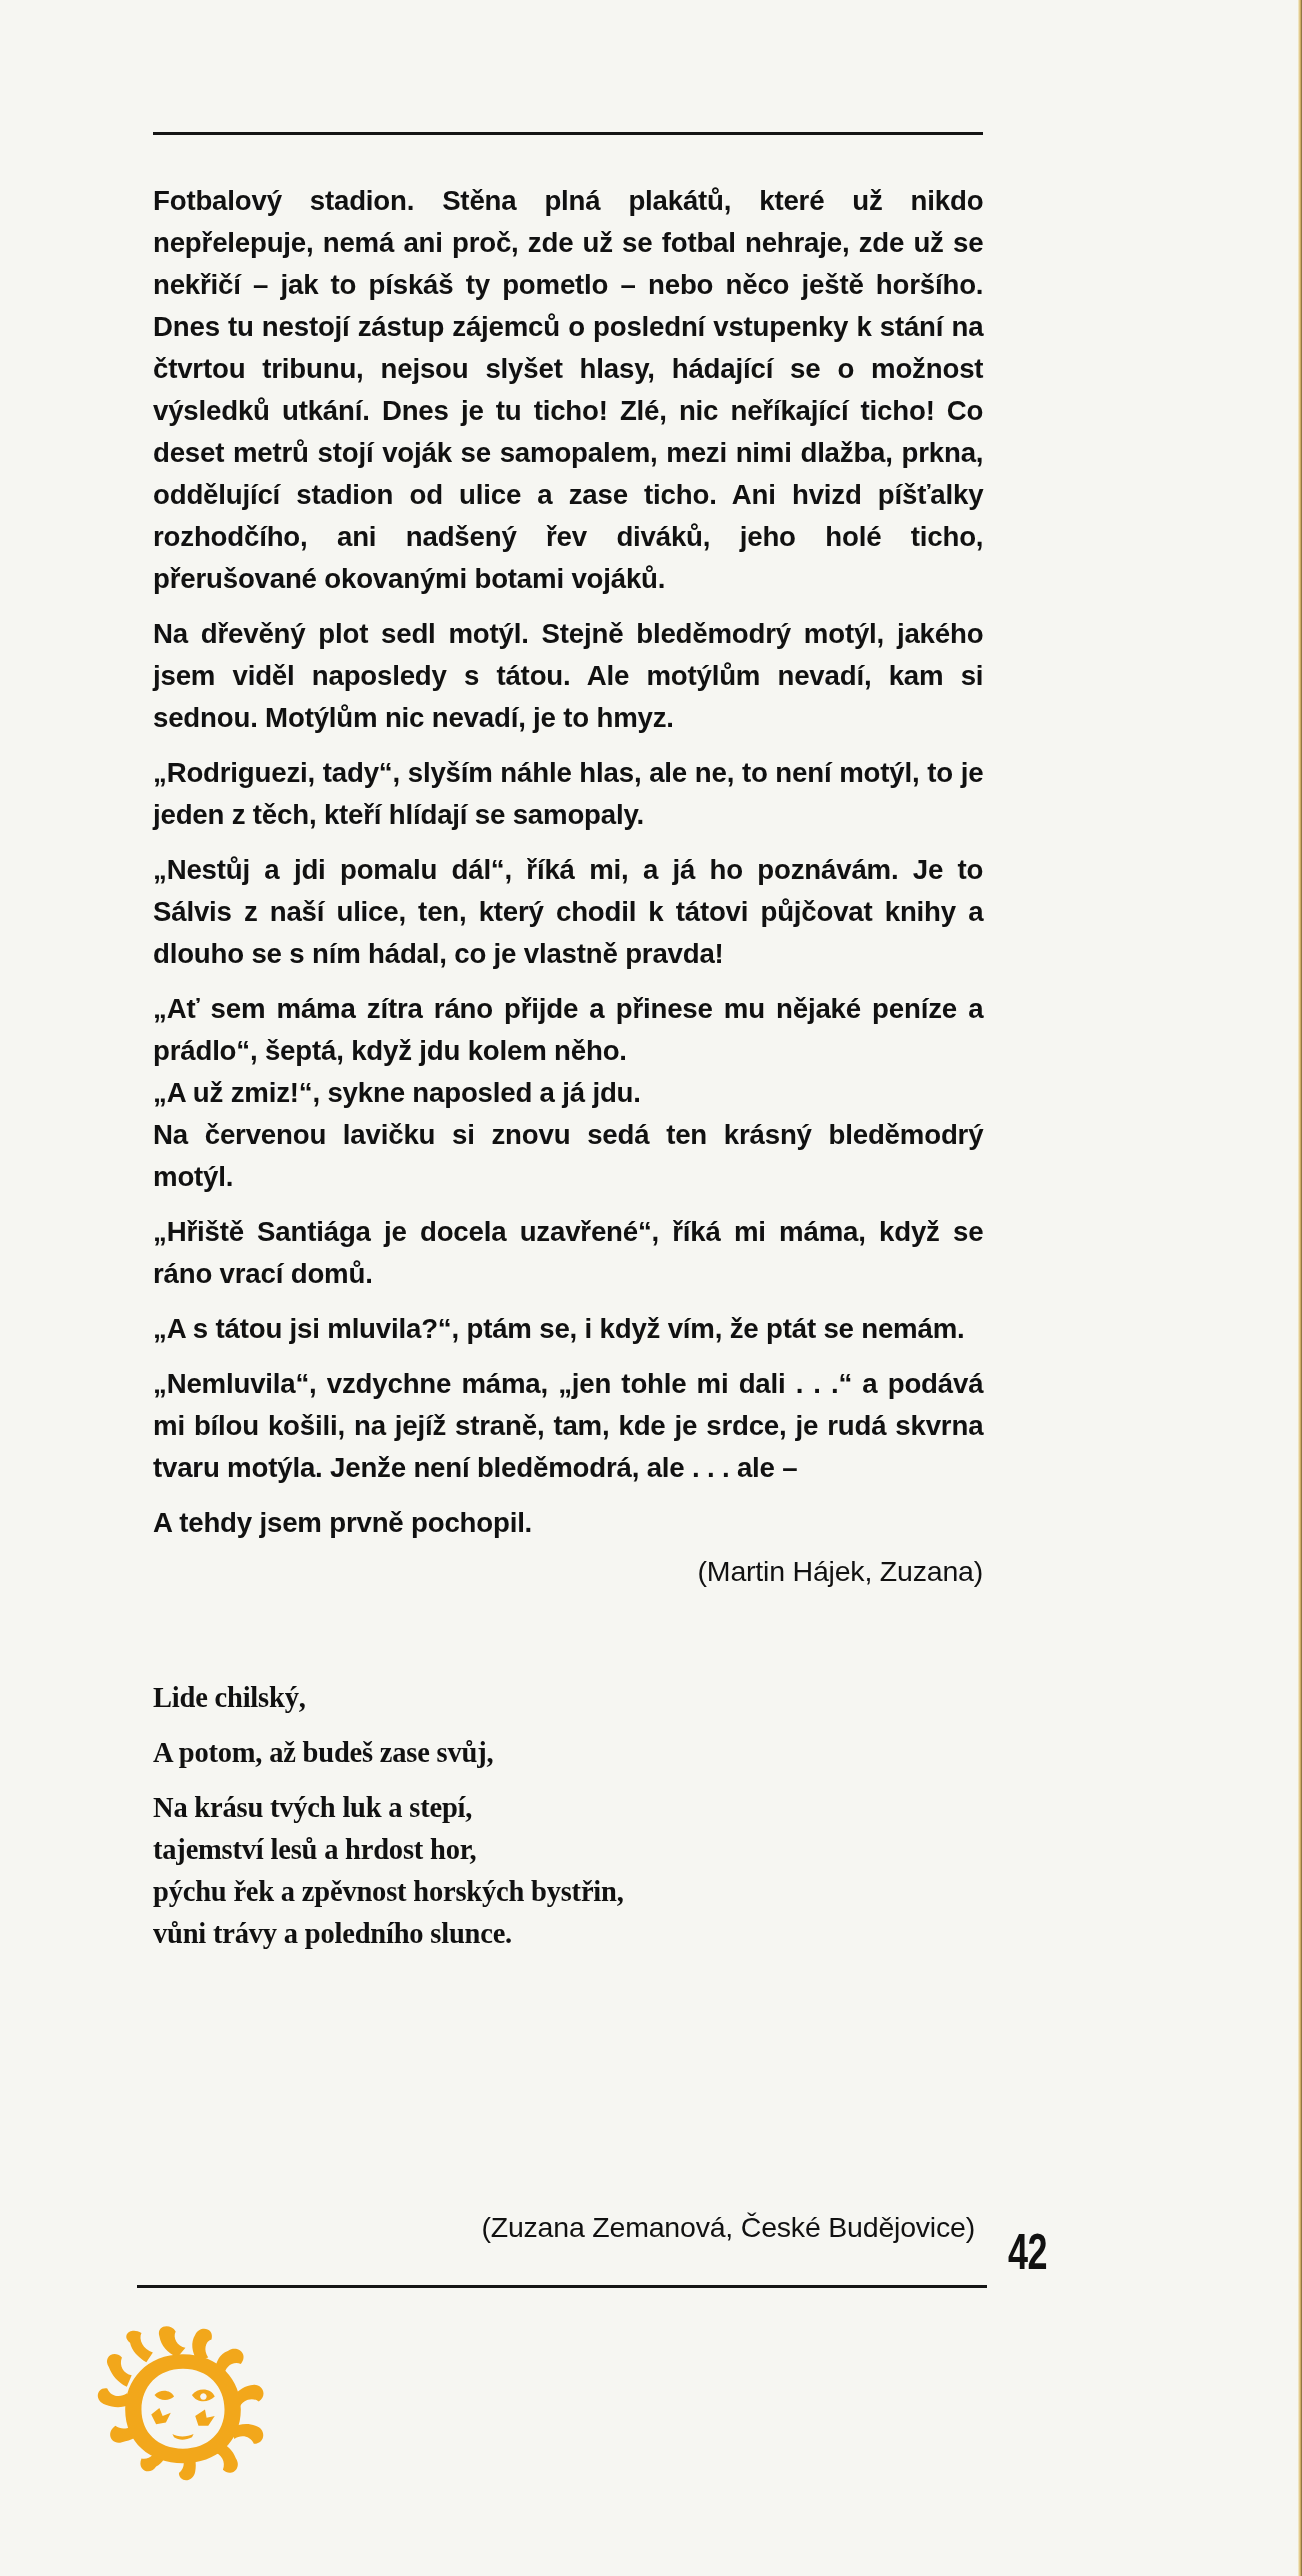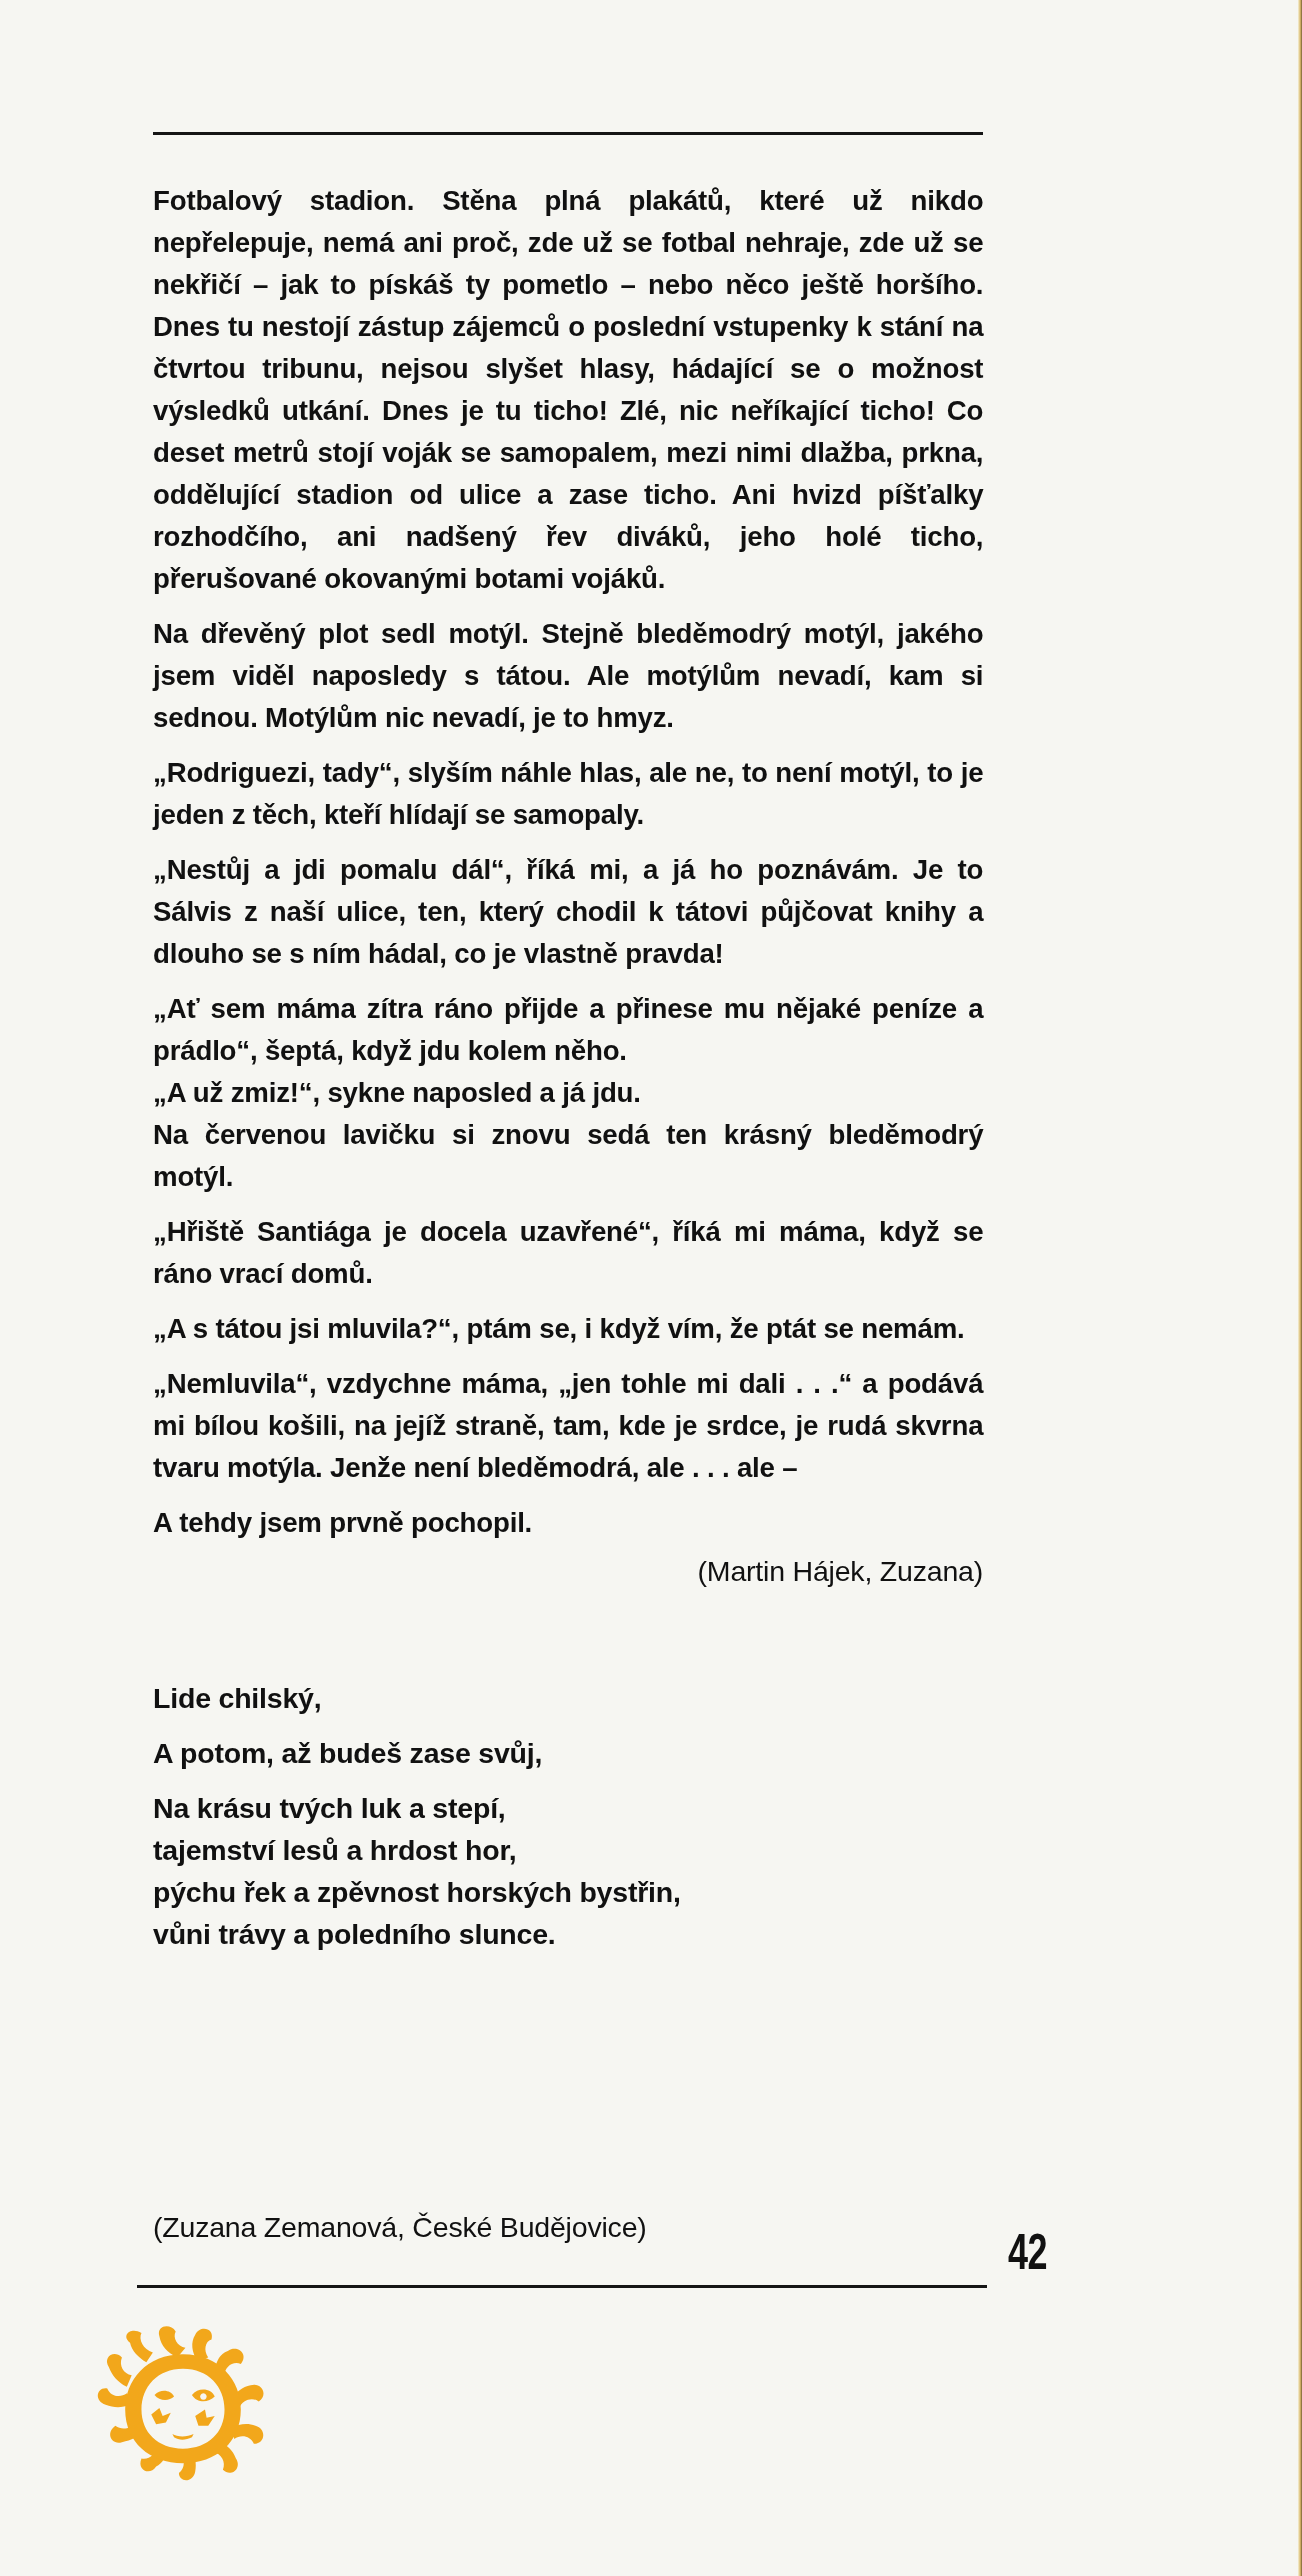--- a/index.html
+++ b/index.html
@@ -53,29 +53,30 @@
   .poem {
     margin-top: 85px;
   }
   .stanza { margin: 0 0 13px 0; }
   .verse {
     font-size: 28.5px;
     line-height: 42px;
     font-weight: bold;
     white-space: nowrap;
     letter-spacing: -0.2px;
+    font-family: Liberation Serif, serif;
   }
   .poem-attribution {
     position: absolute;
     left: 153px;
     width: 822px;
     top: 2206px;
     font-size: 28.5px;
     line-height: 42px;
-    text-align: left;
+    text-align: right;
     letter-spacing: -0.2px;
   }
   .page-number {
     position: absolute;
     left: 1008px;
     top: 2223px;
     font-size: 50px;
     font-weight: bold;
     font-family: "Liberation Sans", sans-serif;
     transform: scaleX(0.72);

